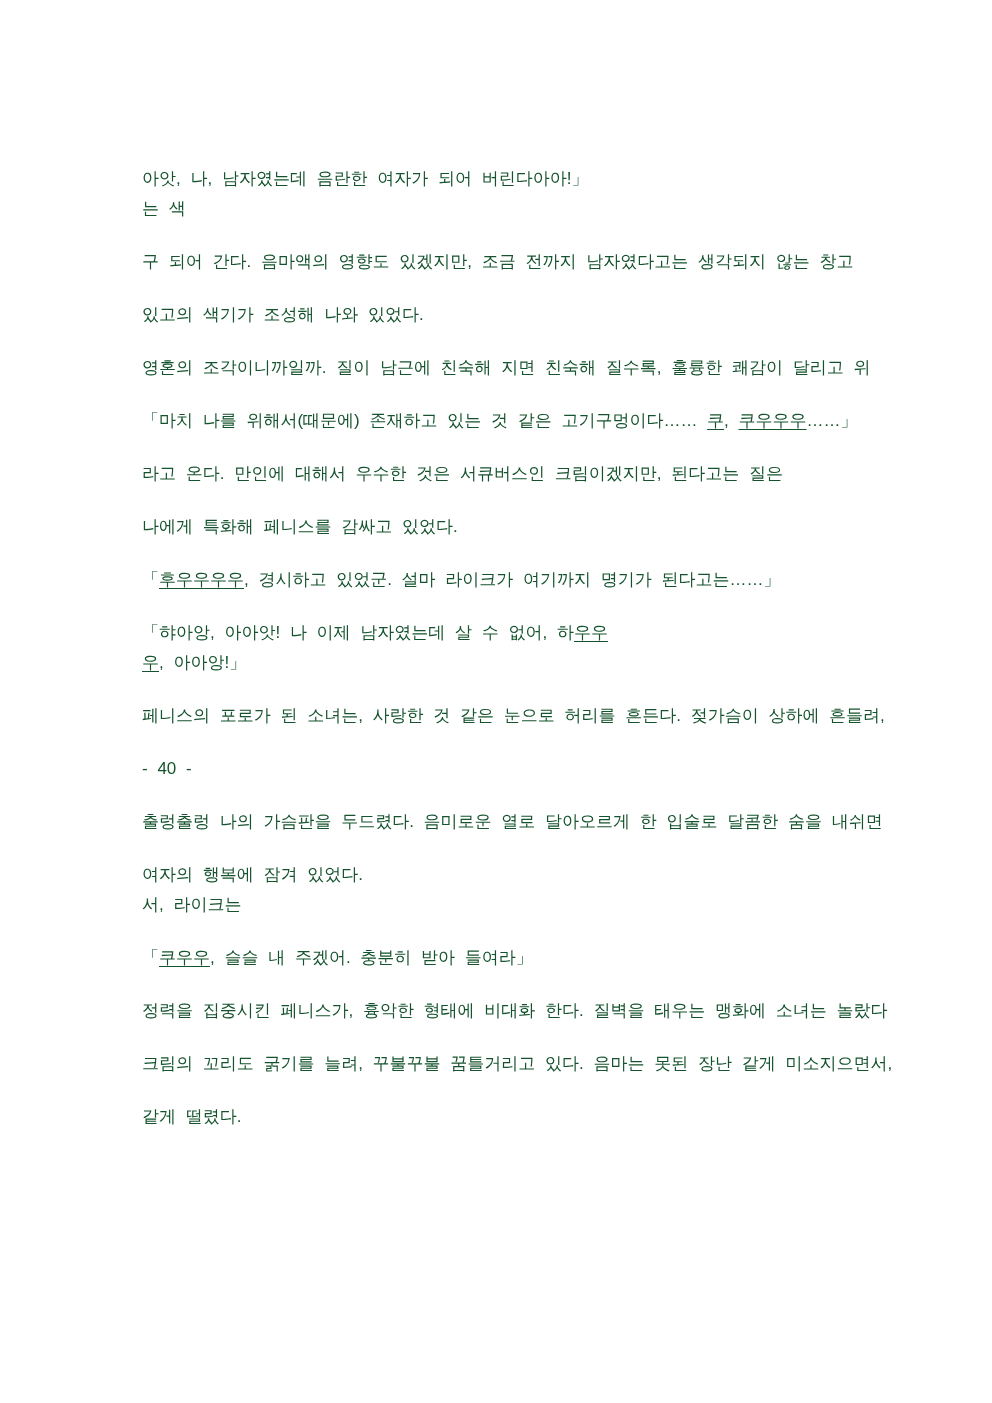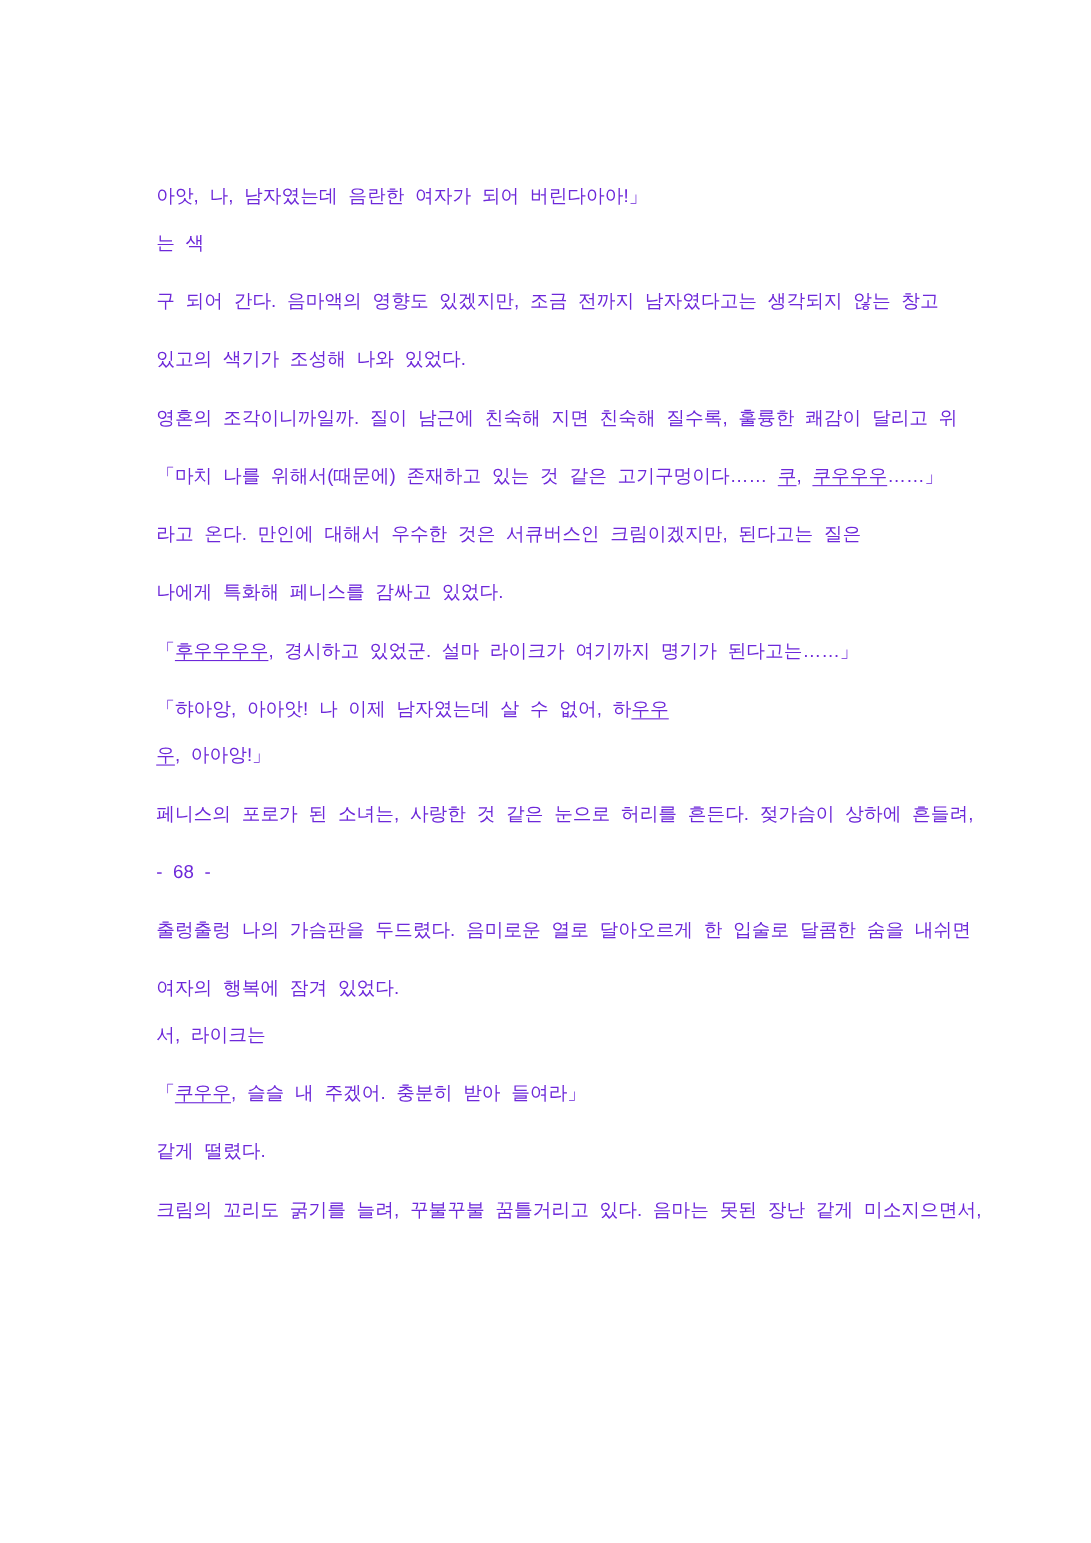--- a/index.html
+++ b/index.html
@@ -16,27 +16,27 @@
     box-sizing: border-box;
     width: 992px;
     height: 1403px;
     padding: 164px 100px 0 142px;
     background: #ffffff;
   }
   .text-line {
     font-family: "Liberation Sans", "DejaVu Sans", sans-serif;
     font-size: 17px;
     line-height: 30px;
-    color: #6d28d9;
+    color: #14532d;
     word-spacing: 5px;
     white-space: nowrap;
     margin-top: 23px;
   }
   .text-line:first-child { margin-top: 0; }
-  .text-line.wrap { margin-top: 12px; }
+  .text-line.wrap { margin-top: 0; }
   .em {
     text-decoration: underline;
     text-underline-offset: 3px;
     text-decoration-thickness: 1px;
   }
 </style>
 </head>
 <body>
 
 <div class="page">
@@ -45,20 +45,21 @@
   <div class="text-line"><span>구 되어 간다. 음마액의 영향도 있겠지만, 조금 전까지 남자였다고는 생각되지 않는 창고</span></div>
   <div class="text-line"><span>있고의 색기가 조성해 나와 있었다.</span></div>
   <div class="text-line"><span>영혼의 조각이니까일까. 질이 남근에 친숙해 지면 친숙해 질수록, 훌륭한 쾌감이 달리고 위</span></div>
   <div class="text-line"><span>「마치 나를 위해서(때문에) 존재하고 있는 것 같은 고기구멍이다…… </span><span class="em">쿠</span><span>, </span><span class="em">쿠우우우</span><span>……」</span></div>
   <div class="text-line"><span>라고 온다. 만인에 대해서 우수한 것은 서큐버스인 크림이겠지만, 된다고는 질은</span></div>
   <div class="text-line"><span>나에게 특화해 페니스를 감싸고 있었다.</span></div>
   <div class="text-line"><span>「</span><span class="em">후우우우우</span><span>, 경시하고 있었군. 설마 라이크가 여기까지 명기가 된다고는……」</span></div>
   <div class="text-line"><span>「햐아앙, 아아앗! 나 이제 남자였는데 살 수 없어, 하</span><span class="em">우우</span></div>
   <div class="text-line wrap"><span class="em">우</span><span>, 아아앙!」</span></div>
   <div class="text-line"><span>페니스의 포로가 된 소녀는, 사랑한 것 같은 눈으로 허리를 흔든다. 젖가슴이 상하에 흔들려,</span></div>
-  <div class="text-line"><span>- 68 -</span></div>
+  <div class="text-line"><span>- 40 -</span></div>
   <div class="text-line"><span>출렁출렁 나의 가슴판을 두드렸다. 음미로운 열로 달아오르게 한 입술로 달콤한 숨을 내쉬면</span></div>
   <div class="text-line"><span>여자의 행복에 잠겨 있었다.</span></div>
   <div class="text-line wrap"><span>서, 라이크는</span></div>
   <div class="text-line"><span>「</span><span class="em">쿠우우</span><span>, 슬슬 내 주겠어. 충분히 받아 들여라」</span></div>
+  <div class="text-line"><span>정력을 집중시킨 페니스가, 흉악한 형태에 비대화 한다. 질벽을 태우는 맹화에 소녀는 놀랐다</span></div>
+  <div class="text-line"><span>크림의 꼬리도 굵기를 늘려, 꾸불꾸불 꿈틀거리고 있다. 음마는 못된 장난 같게 미소지으면서,</span></div>
   <div class="text-line"><span>같게 떨렸다.</span></div>
-  <div class="text-line"><span>크림의 꼬리도 굵기를 늘려, 꾸불꾸불 꿈틀거리고 있다. 음마는 못된 장난 같게 미소지으면서,</span></div>
 </div>
 
 </body></html>

